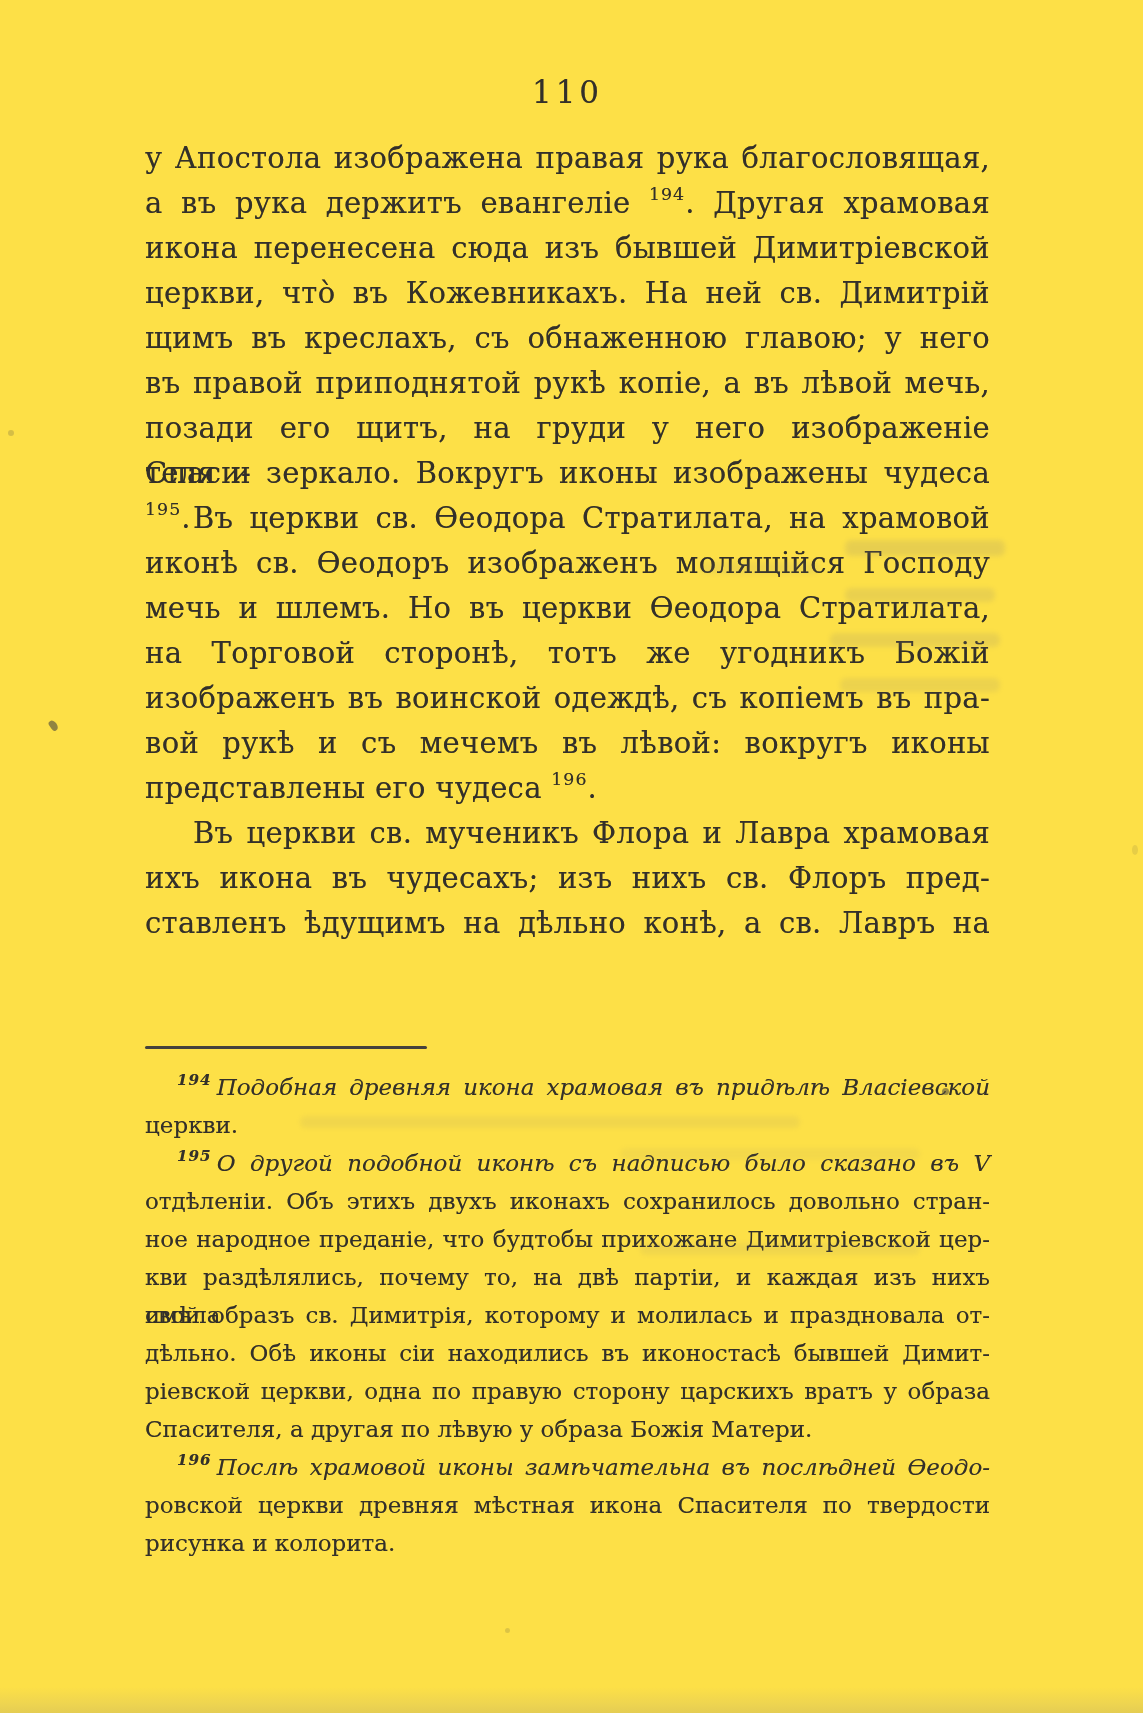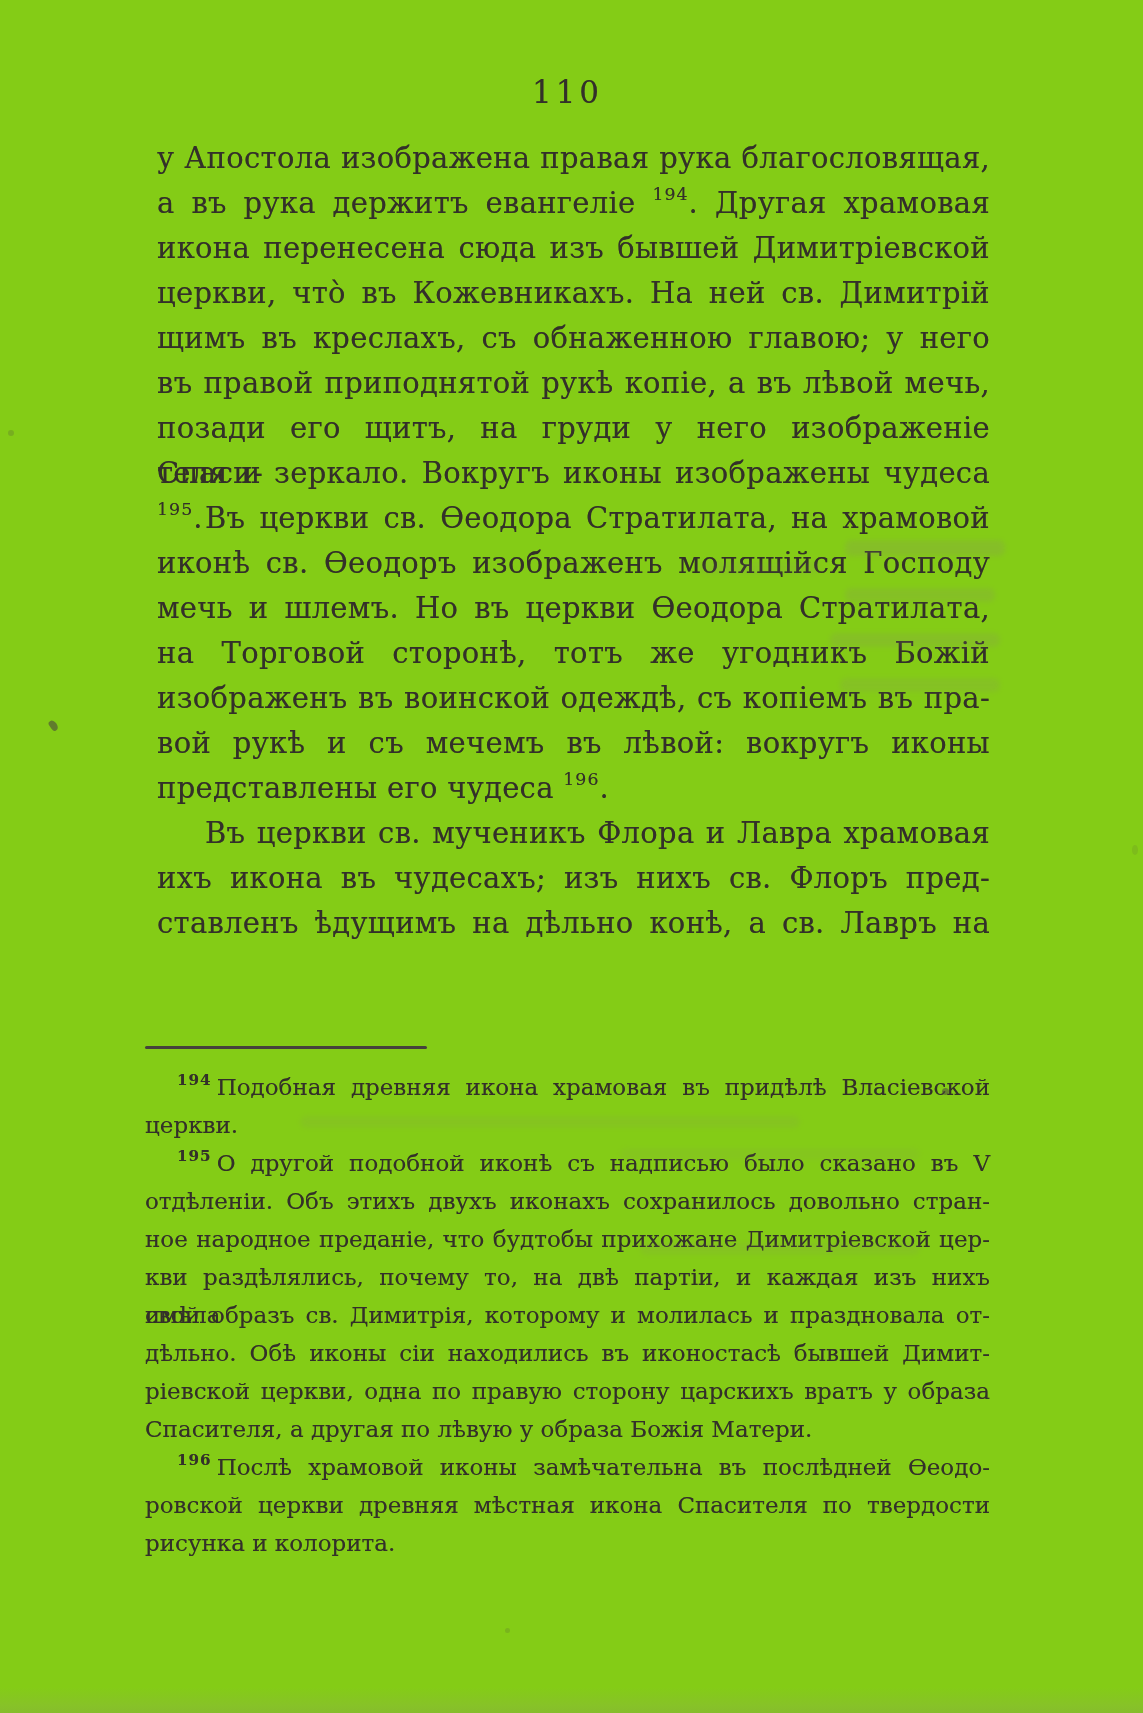--- a/index.html
+++ b/index.html
@@ -17,34 +17,34 @@
     text-shadow:0 0 0.6px rgba(50,45,35,.5);
   }
   .main{
     position:absolute;left:145px;top:136px;width:845px;
     font-size:29px;letter-spacing:.3px;
   }
   .mline{
     height:45px;line-height:45px;
     text-align:justify;text-align-last:justify;
     text-shadow:0 0 .6px rgba(50,45,35,.5);
-    overflow:visible;white-space:normal;margin-left:12px;
+    overflow:visible;white-space:normal;
   }
   .fnotes{
     position:absolute;left:145px;top:1068px;width:845px;
     font-size:23px;letter-spacing:0;
   }
   .fline{
     height:38px;line-height:38px;
     text-align:justify;text-align-last:justify;
     text-shadow:0 0 .5px rgba(50,45,35,.45);
   }
   .nojust{text-align-last:left;}
   .mline.ind{padding-left:48px;}
-  .fline.ind{padding-left:32px;}
+  .fline.ind{padding-left:32px;font-style:italic;}
   .mline sup{font-size:.6em;line-height:0;position:relative;top:-.15em;letter-spacing:1px;}
   .fline sup{font-size:.66em;line-height:0;position:relative;top:-.1em;font-weight:700;margin-right:5px;letter-spacing:1px;}
   .rule{
     position:absolute;left:145px;top:1046px;width:282px;height:3px;
     background:#45423c;border-radius:2px;
   }
   .ghost{
     position:absolute;background:#8a8374;filter:blur(2.5px);
     border-radius:6px;pointer-events:none;
   }
@@ -54,21 +54,21 @@
   }
   .bottom-shade{
     position:absolute;left:0;bottom:0;width:1143px;height:26px;
     background:linear-gradient(to bottom, rgba(150,145,132,0) 0%, rgba(150,145,132,.16) 70%, rgba(140,135,122,.22) 100%);
     pointer-events:none;
   }
 </style>
 </head>
 <body>
 
-<div class="page" style="color: rgb(51, 48, 42); background: #84cc16;">
+<div class="page" style="color: rgb(51, 48, 42); background: #fde047;">
 
   <div class="pagenum">110</div>
 
   <div class="main" id="main-lines">
       <div class="mline"><span>у Апостола изображена правая рука благословящая,</span></div>
       <div class="mline"><span>а въ рука держитъ евангеліе </span><sup>194</sup><span>. Другая храмовая</span></div>
       <div class="mline"><span>икона перенесена сюда изъ бывшей Димитріевской</span></div>
       <div class="mline"><span>церкви, что̀ въ Кожевникахъ. На ней св. Димитрій</span></div>
       <div class="mline"><span>щимъ въ креслахъ, съ обнаженною главою; у него</span></div>
       <div class="mline"><span>въ правой приподнятой рукѣ копіе, а въ лѣвой мечь,</span></div>

